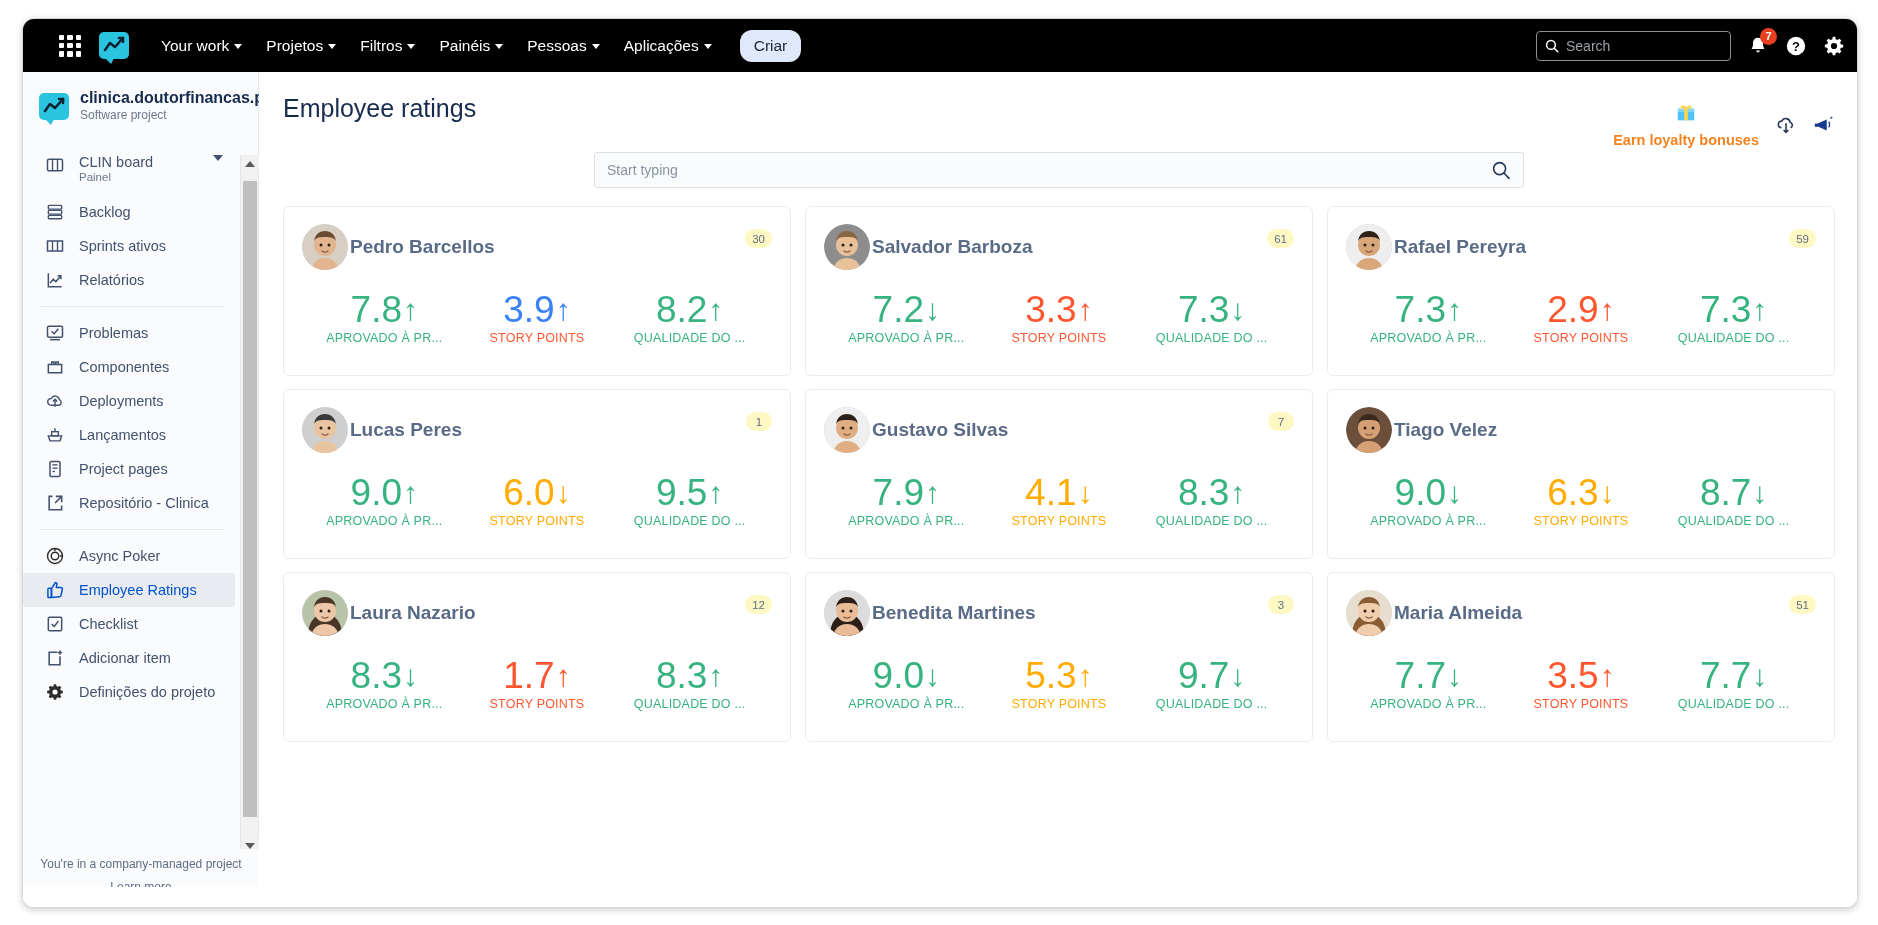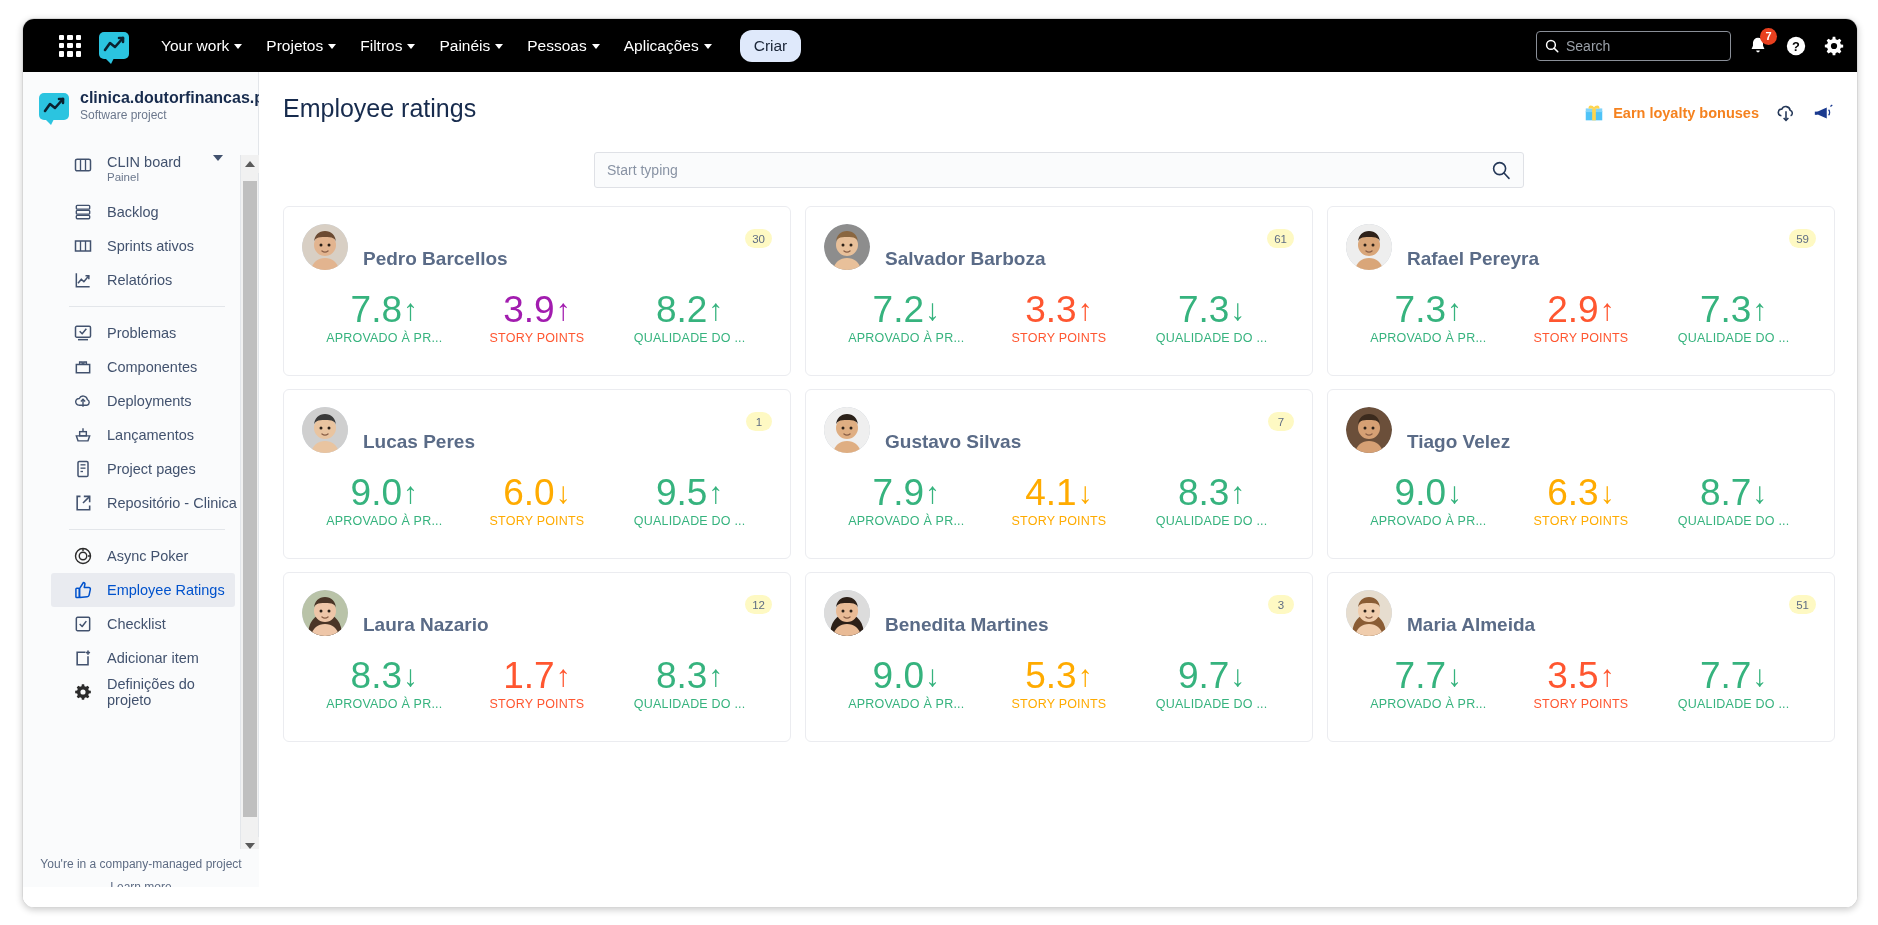--- a/index.html
+++ b/index.html
@@ -171,21 +171,21 @@
   .proj-name { font-size: 16px; font-weight: bold; color: #172b4d; line-height: 16px; }
   .proj-type { font-size: 12px; color: #6b778c; margin-top: 2px; }
 
   .nav-scroll {
     position: absolute;
     left: 0; top: 83px;
     width: 218px;
     height: 700px;
     overflow: hidden;
   }
-  .side-list { padding-top: 0; padding-left: 28px; }
+  .side-list { padding-top: 0; }
   .side-item {
     display: flex;
     align-items: center;
     gap: 14px;
     height: 34px;
     padding-left: 22px;
     cursor: pointer;
     color: #42526e;
     font-size: 14.5px;
   }
@@ -271,20 +271,21 @@
   .head-right {
     position: absolute;
     right: 24px; top: 30px;
     display: flex;
     align-items: center;
     gap: 16px;
   }
   .loyalty {
     display: flex; align-items: center; gap: 8px;
     cursor: pointer;
+    flex-direction: column;
   }
   .loyalty-text { color: #f5821f; font-size: 14.5px; font-weight: bold; }
   .head-icon { cursor: pointer; width: 22px; height: 22px; display:block; }
 
   
   .search-row {
     display: flex; justify-content: center;
     margin-top: 2px;
   }
   .big-search {
@@ -312,22 +313,22 @@
     background: #ffffff;
     border: 1px solid #ebecf0;
     border-radius: 6px;
     height: 170px;
     padding: 17px 18px 0 18px;
     position: relative;
     cursor: pointer;
   }
   .card-top {
     display: flex;
-    align-items: flex-end;
-    gap: 15px;
+    align-items: center;
+    gap: 2px;
   }
   .avatar {
     width: 46px; height: 46px;
     border-radius: 50%;
     flex: none;
     overflow: hidden;
     position: relative;
     background: #cfd4da;
   }
   .avatar svg { display:block; }
@@ -692,21 +693,21 @@
             <div class="count-badge">30</div>
             <div class="metrics">
               <div class="metric">
                 <div class="metric-value" style="color: rgb(54, 179, 126); justify-content: center;">
                   <span>7.8</span>
                   <span class="metric-arrow">↑</span>
                 </div>
                 <div class="metric-label" style="color: rgb(54, 179, 126);">APROVADO À PR...</div>
               </div>
               <div class="metric">
-                <div class="metric-value" style="color: #a21caf;">
+                <div class="metric-value" style="color: #3b82f6;">
                   <span>3.9</span>
                   <span class="metric-arrow">↑</span>
                 </div>
                 <div class="metric-label" style="color: rgb(255, 86, 48);">STORY POINTS</div>
               </div>
               <div class="metric">
                 <div class="metric-value" style="color: rgb(54, 179, 126);">
                   <span>8.2</span>
                   <span class="metric-arrow">↑</span>
                 </div>

